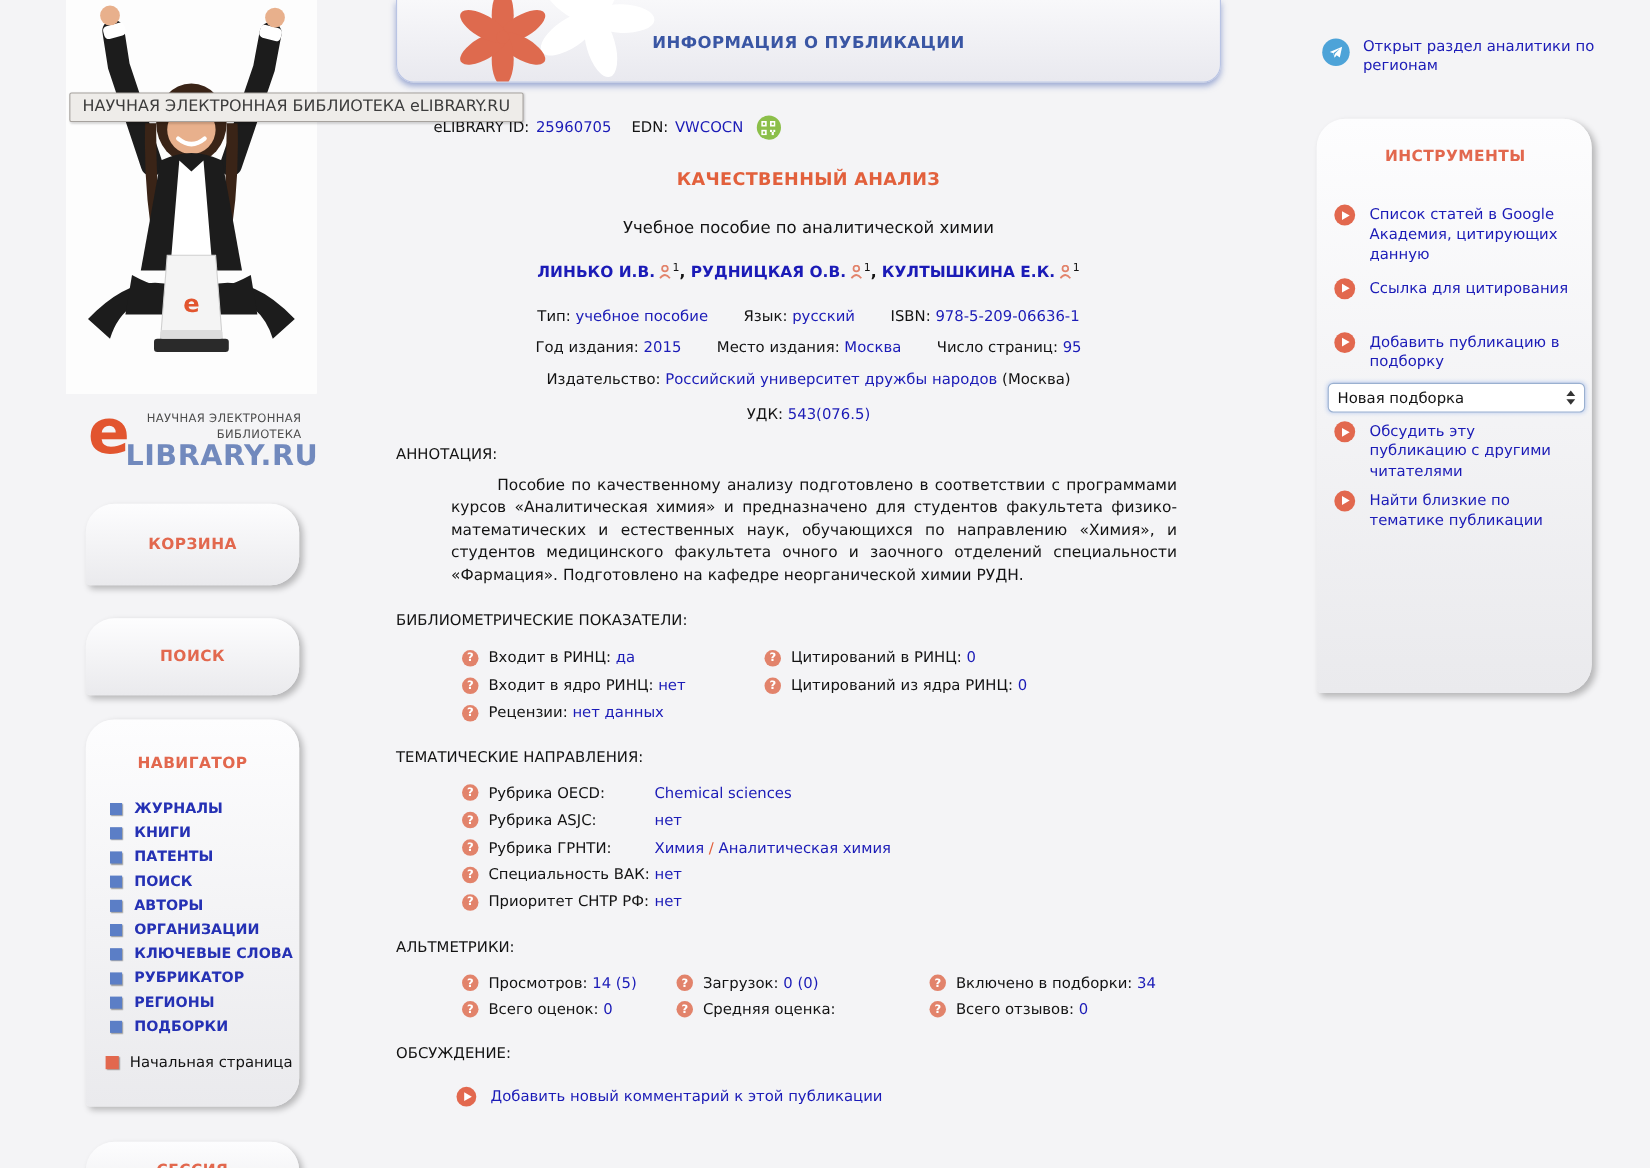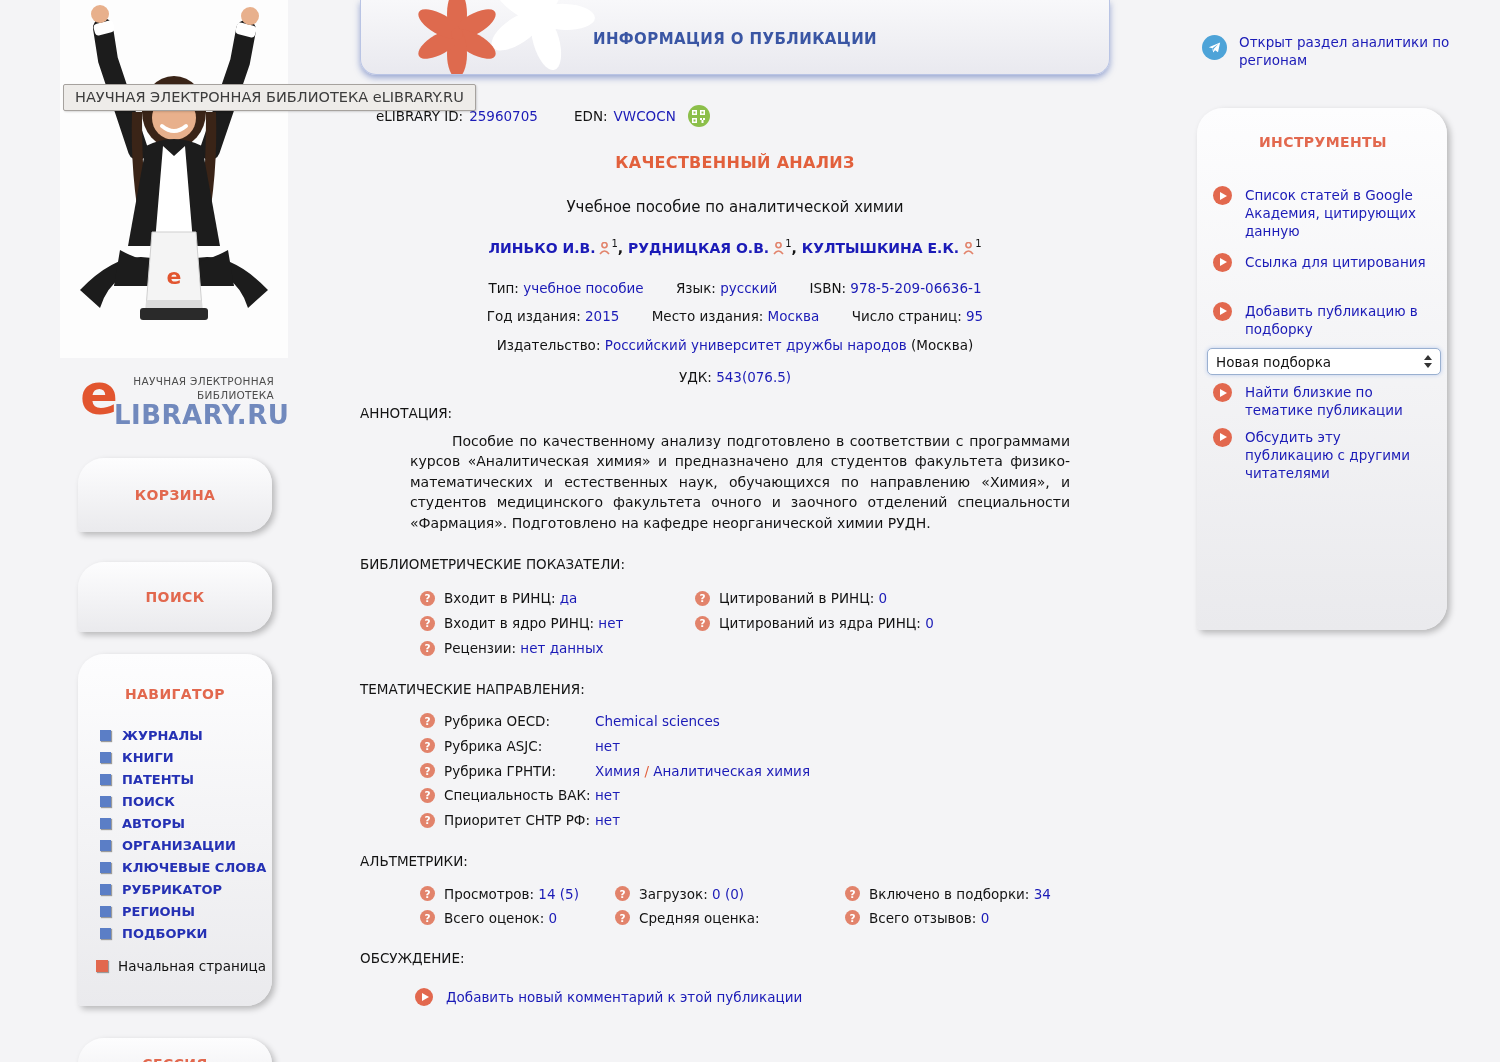--- a/index.html
+++ b/index.html
@@ -87,21 +87,21 @@
   .spinner i { display:block; width:0; height:0; border-left:4px solid transparent; border-right:4px solid transparent; }
   .spinner .up { border-bottom:5px solid #333; }
   .spinner .dn { border-top:5px solid #333; }
   .date-val { color:#131313; font-size:13.5px; margin-top:2px; }
 
   
   .main { left:360px; top:75px; width:750px; }
   .center { text-align:center; }
   .id-row { margin:30px 0 0 16px; display:flex; }
   .id-row .grp { display:flex; gap:6px; align-items:center; }
-  .id-row .g1 { width:198px; }
+  .id-row .g1 { width:198px;justify-content:center; }
   .edn-ico { width:22px; height:22px; border-radius:50%; background:#8cbf4a; display:inline-flex; align-items:center; justify-content:center; margin-left:6px; }
   .pub-title { margin-top:26px; color:#e2603c; font-weight:bold; font-size:16px; letter-spacing:.3px; }
   .pub-sub { margin-top:26px; font-size:15px; }
   .authors { margin-top:22px; font-size:14px; font-weight:bold; }
   .authors .lnk { font-weight:bold; }
   .person { display:inline-block; vertical-align:-2px; margin:0 1px 0 4px; }
   sup { font-size:10px; color:#131313; font-weight:normal; }
   .affil { margin-top:18px; }
   .drow { margin-top:22px; }
   .drow.t2 { margin-top:12px; }
@@ -286,25 +286,25 @@
   <div class="select">
     <span class="val">Новая подборка</span>
     <span class="spinner">
         <i class="up"></i>
         <i class="dn"></i>
       </span>
   </div>
 
   <div class="tool-row mt8">
     <span class="play"></span>
+    <span class="lnk">Обсудить эту публикацию с другими читателями</span>
+  </div>
+  <div class="tool-row mt8">
+    <span class="play"></span>
     <span class="lnk">Найти близкие по тематике публикации</span>
-  </div>
-  <div class="tool-row mt8">
-    <span class="play"></span>
-    <span class="lnk">Обсудить эту публикацию с другими читателями</span>
   </div>
 
 </div>
 
 <div class="abs main">
 
   <div class="id-row">
     <span class="grp g1">
       <span class="blk">eLIBRARY ID:</span>
       <span class="lnk">25960705</span>

